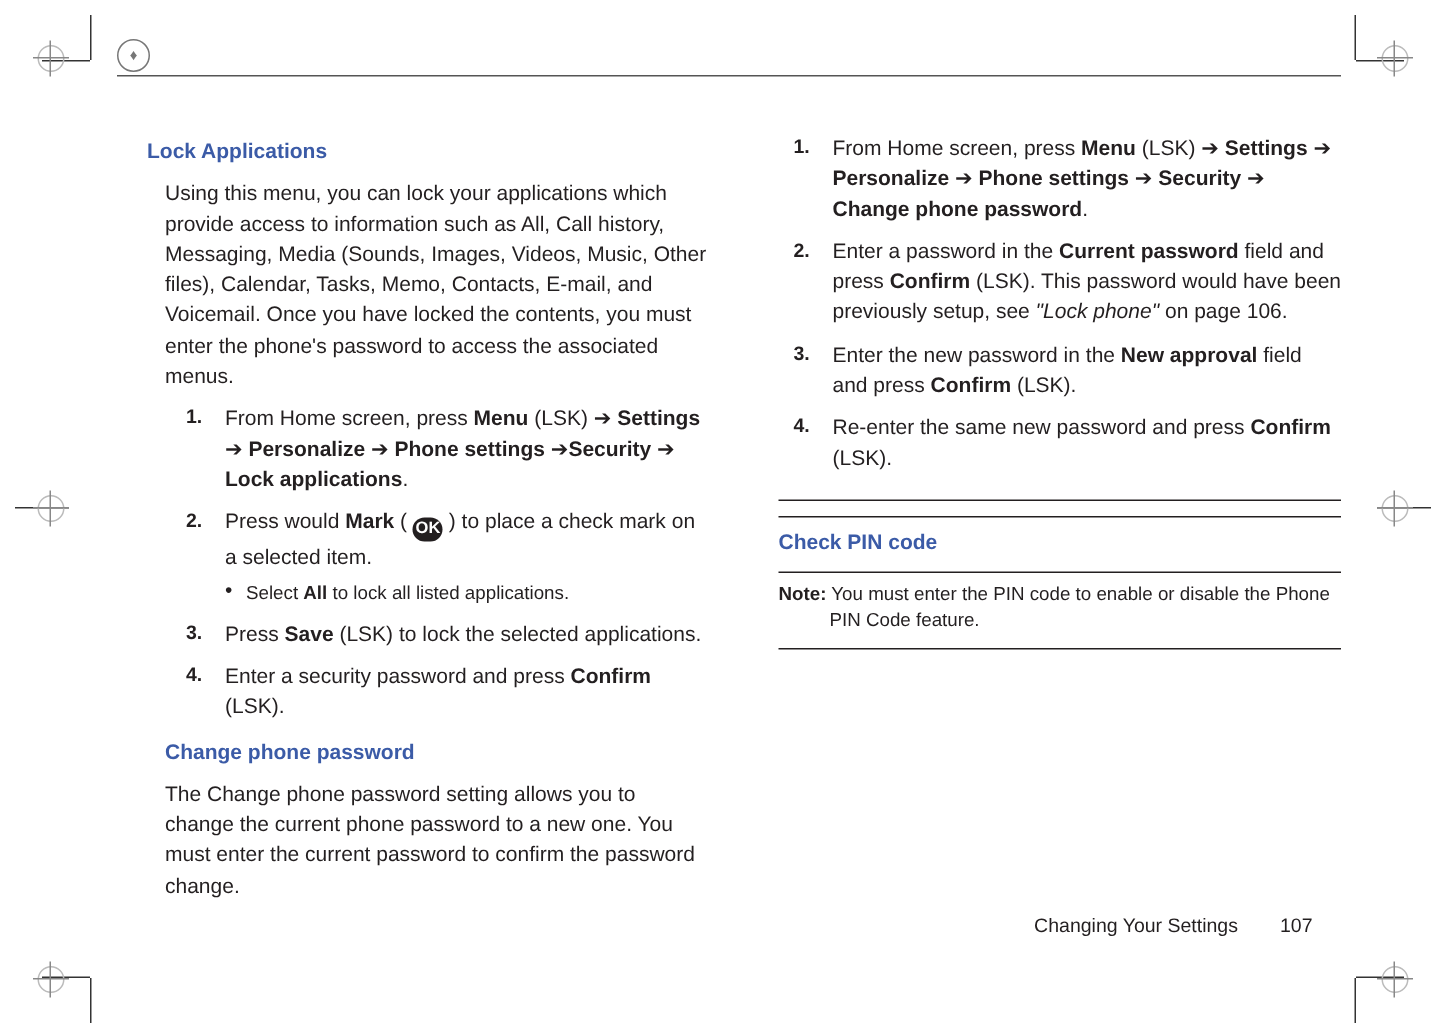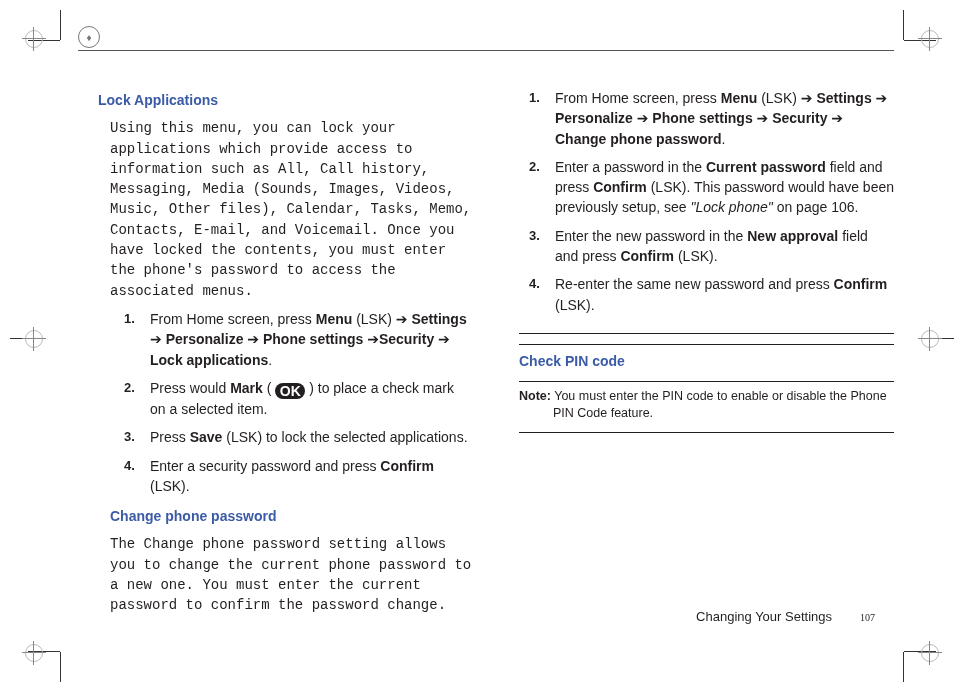--- a/index.html
+++ b/index.html
@@ -65,21 +65,21 @@
     min-width: 0;
   }
   .h-blue {
     color: #3b5ba7;
     font-weight: bold;
     font-size: 14px;
     margin: 2px 0 8px 0;
   }
   .para {
     margin: 0 0 8px 12px;
-    font-family: Liberation Mono, monospace;
+    font-family: Liberation Sans, sans-serif;
     font-stretch: condensed;
     font-size: 14px;
   }
   ol {
     list-style: none;
     padding: 0;
     margin: 0 0 0 26px;
   }
   ol > li {
     position: relative;
@@ -93,23 +93,23 @@
     font-size: 13px;
   }
   .arrow { font-family: Arial; }
   .ok-pill {
     display: inline-flex;
     align-items: center;
     justify-content: center;
     background: #231f20;
     color: #fff;
     border-radius: 10px;
-    width: 30px;
+    width: 20px;
     height: 16px;
-    font-size: 14px;
+    font-size: 11px;
     font-weight: bold;
     vertical-align: -3px;
   }
   .sub-bullet {
     margin: 4px 0 0 0;
     padding-left: 14px;
     position: relative;
     font-size: 12.5px;
   }
   .sub-bullet::before {
@@ -138,21 +138,21 @@
   .italic { font-style: italic; }
   .footer {
     position: absolute;
     right: 79px;
     bottom: 58px;
     font-size: 13px;
     display: flex;
     align-items: baseline;
     gap: 28px;
   }
-  .footer .pnum { font-size: 10px; font-family: Liberation Serif, serif; }
+  .footer .pnum { font-size: 13px; }
 </style>
 </head>
 <body>
 
 <div class="page">
 
   <div class="crop-set">
 
     <div class="crop" style="left:10px; top:10px;">
       <div class="h" style="left:18px; top:30px; width:32px;"></div>
@@ -203,20 +203,23 @@
       <ol>
         <li>
           <span class="num">1.</span>
           <span>From Home screen, press </span><b>Menu</b><span> (LSK) </span><span class="arrow">➔</span><b> Settings </b><span class="arrow">➔</span>
           <b>Personalize </b><span class="arrow">➔</span><b> Phone settings </b><span class="arrow">➔</span><b>Security </b><span class="arrow">➔</span>
           <b>Lock applications</b><span>.</span>
         </li>
         <li>
           <span class="num">2.</span>
           <span>Press would </span><b>Mark</b><span> ( </span><span class="ok-pill">OK</span><span> ) to place a check mark on a selected item.</span>
+          <div class="sub-bullet">
+            <span>Select </span><b>All</b><span> to lock all listed applications.</span>
+          </div>
         </li>
         <li>
           <span class="num">3.</span>
           <span>Press </span><b>Save</b><span> (LSK) to lock the selected applications.</span>
         </li>
         <li>
           <span class="num">4.</span>
           <span>Enter a security password and press </span><b>Confirm</b><span> (LSK).</span>
         </li>
       </ol>

